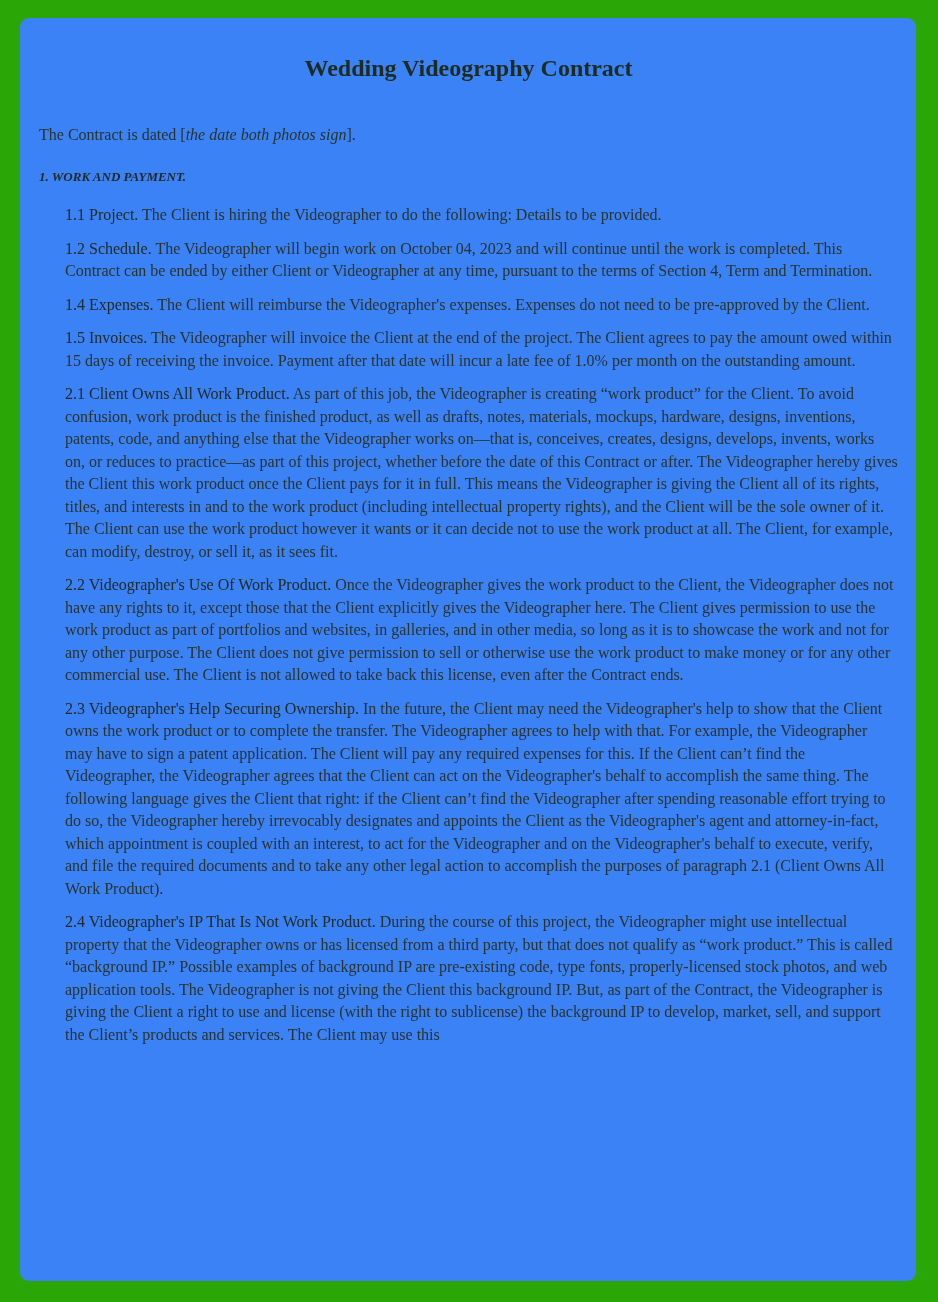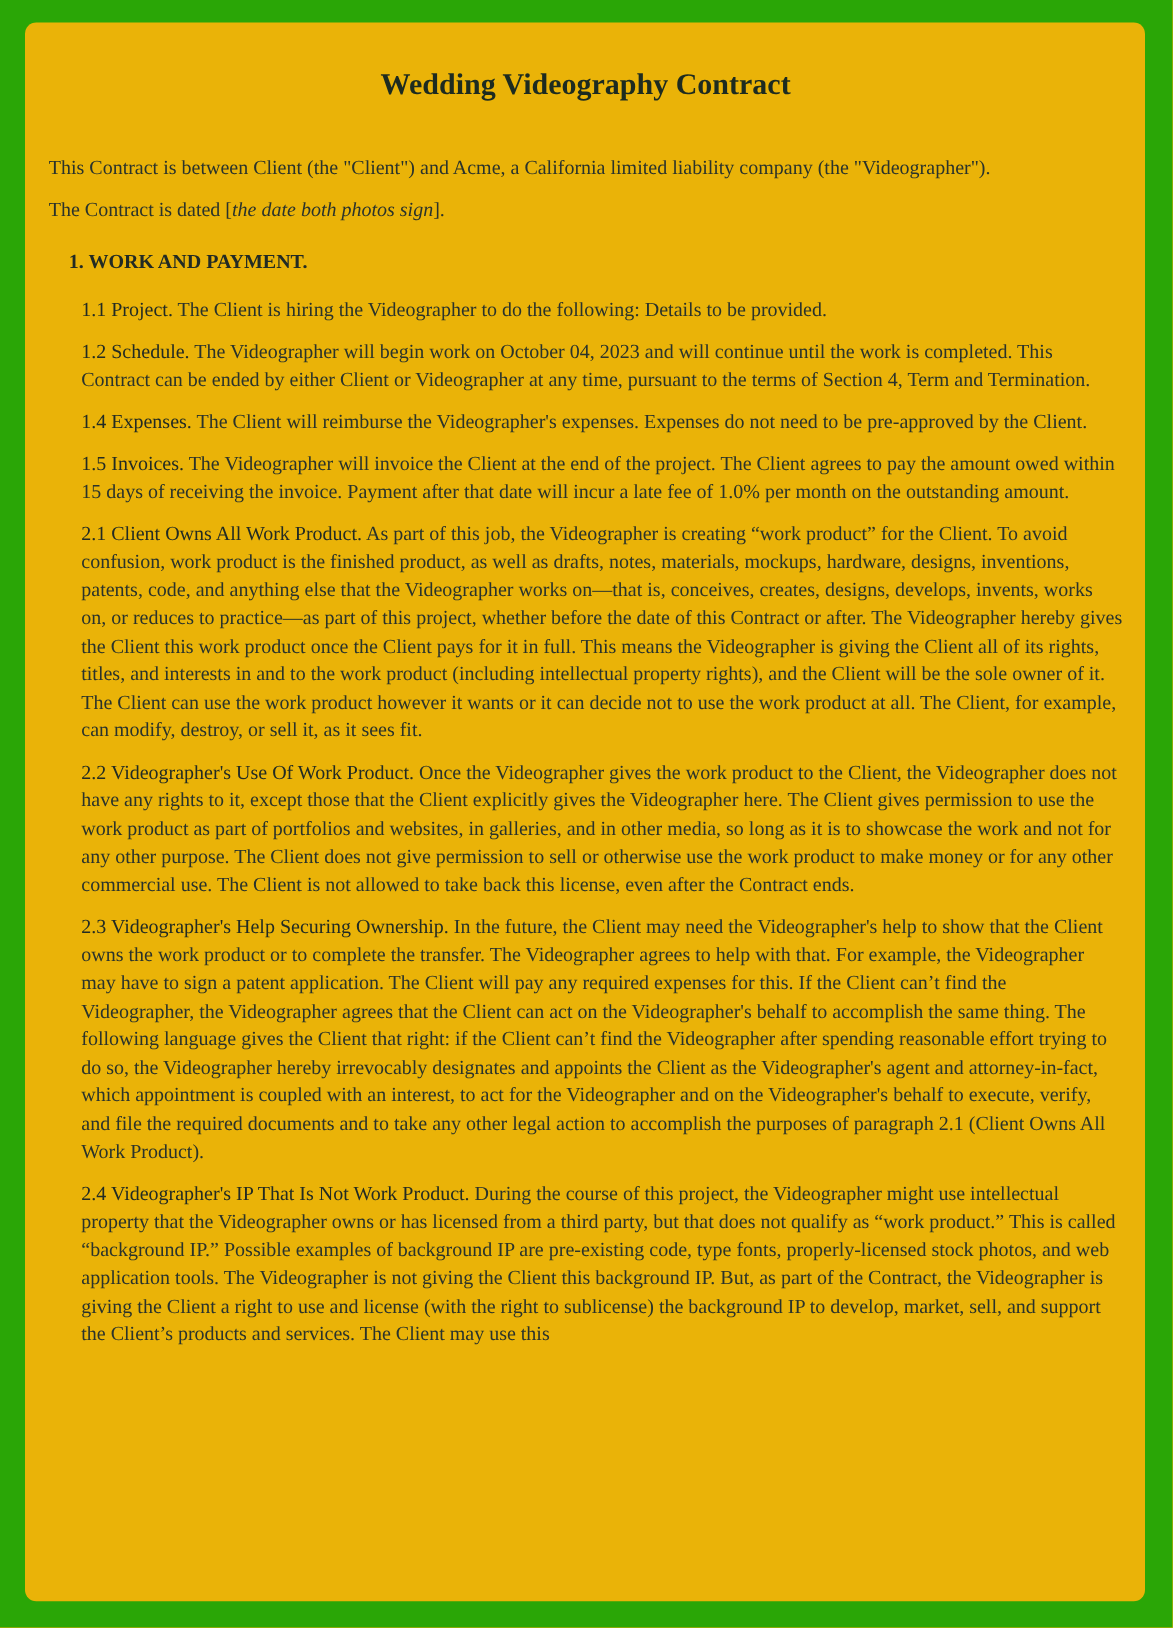--- a/index.html
+++ b/index.html
@@ -31,37 +31,37 @@
     text-align: center;
     margin: 0 0 40px 0;
     color: #1d2b20;
   }
   p {
     font-size: 16px;
     line-height: 22.5px;
     margin: 11px 0;
   }
   .sec-heading {
-    font-size: 16px;
+    font-size: 13px;
     line-height: 22.5px;
     font-weight: bold;
-    margin: 19px 0 16px 16px;
+    margin: 19px 0 16px 0;
     color: #222b24;
+    font-style: italic;
   }
   .clause { margin-left: 26px; }
   .clause-label { font-weight: normal; color: #222b24; margin-top: 14px; }
   em { font-style: italic; }
 </style>
 </head>
 <body style="background: rgb(42, 166, 6);">
 
-<div class="page" style="background: #eab308;">
+<div class="page" style="background: #3b82f6;">
   <h1 class="doc-title">Wedding Videography Contract</h1>
 
-  <p>This Contract is between Client (the "Client") and Acme, a California limited liability company (the "Videographer").</p>
 
   <p><span>The Contract is dated [</span><em>the date both photos sign</em><span>].</span></p>
 
   <div id="sections">
   <section>
     <h2 class="sec-heading">1. WORK AND PAYMENT.</h2>
     <div class="clauses">
   <p class="clause"><strong class="clause-label">1.1 Project.</strong> <span class="clause-text">The Client is hiring the Videographer to do the following: Details to be provided.</span></p>
 
   <p class="clause"><strong class="clause-label">1.2 Schedule.</strong> <span class="clause-text">The Videographer will begin work on October 04, 2023 and will continue until the work is completed. This Contract can be ended by either Client or Videographer at any time, pursuant to the terms of Section 4, Term and Termination.</span></p>

